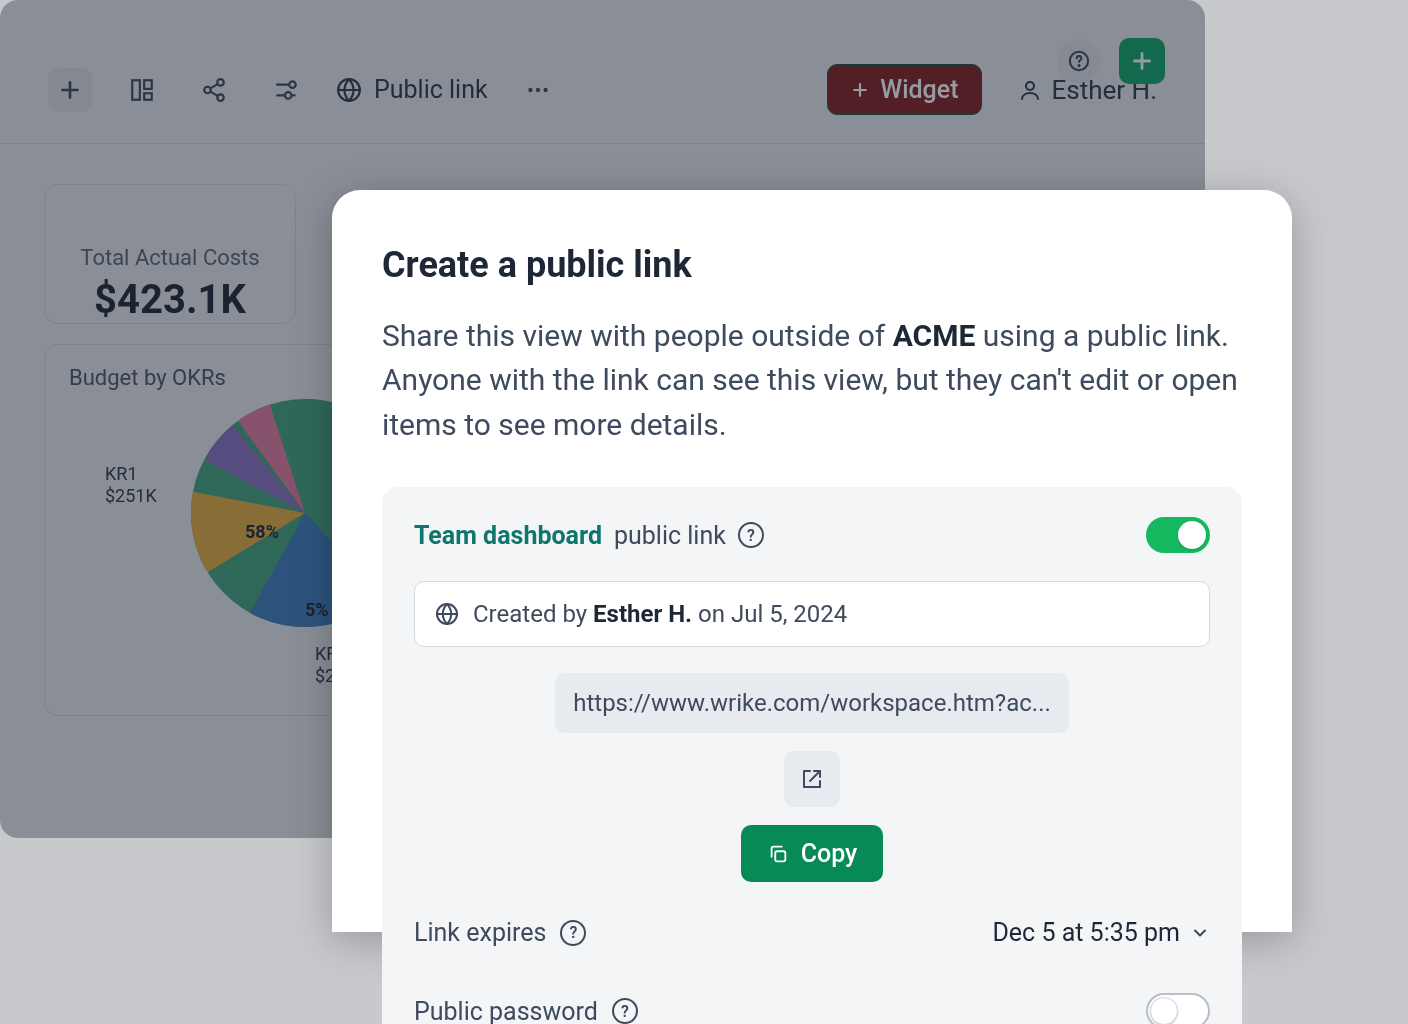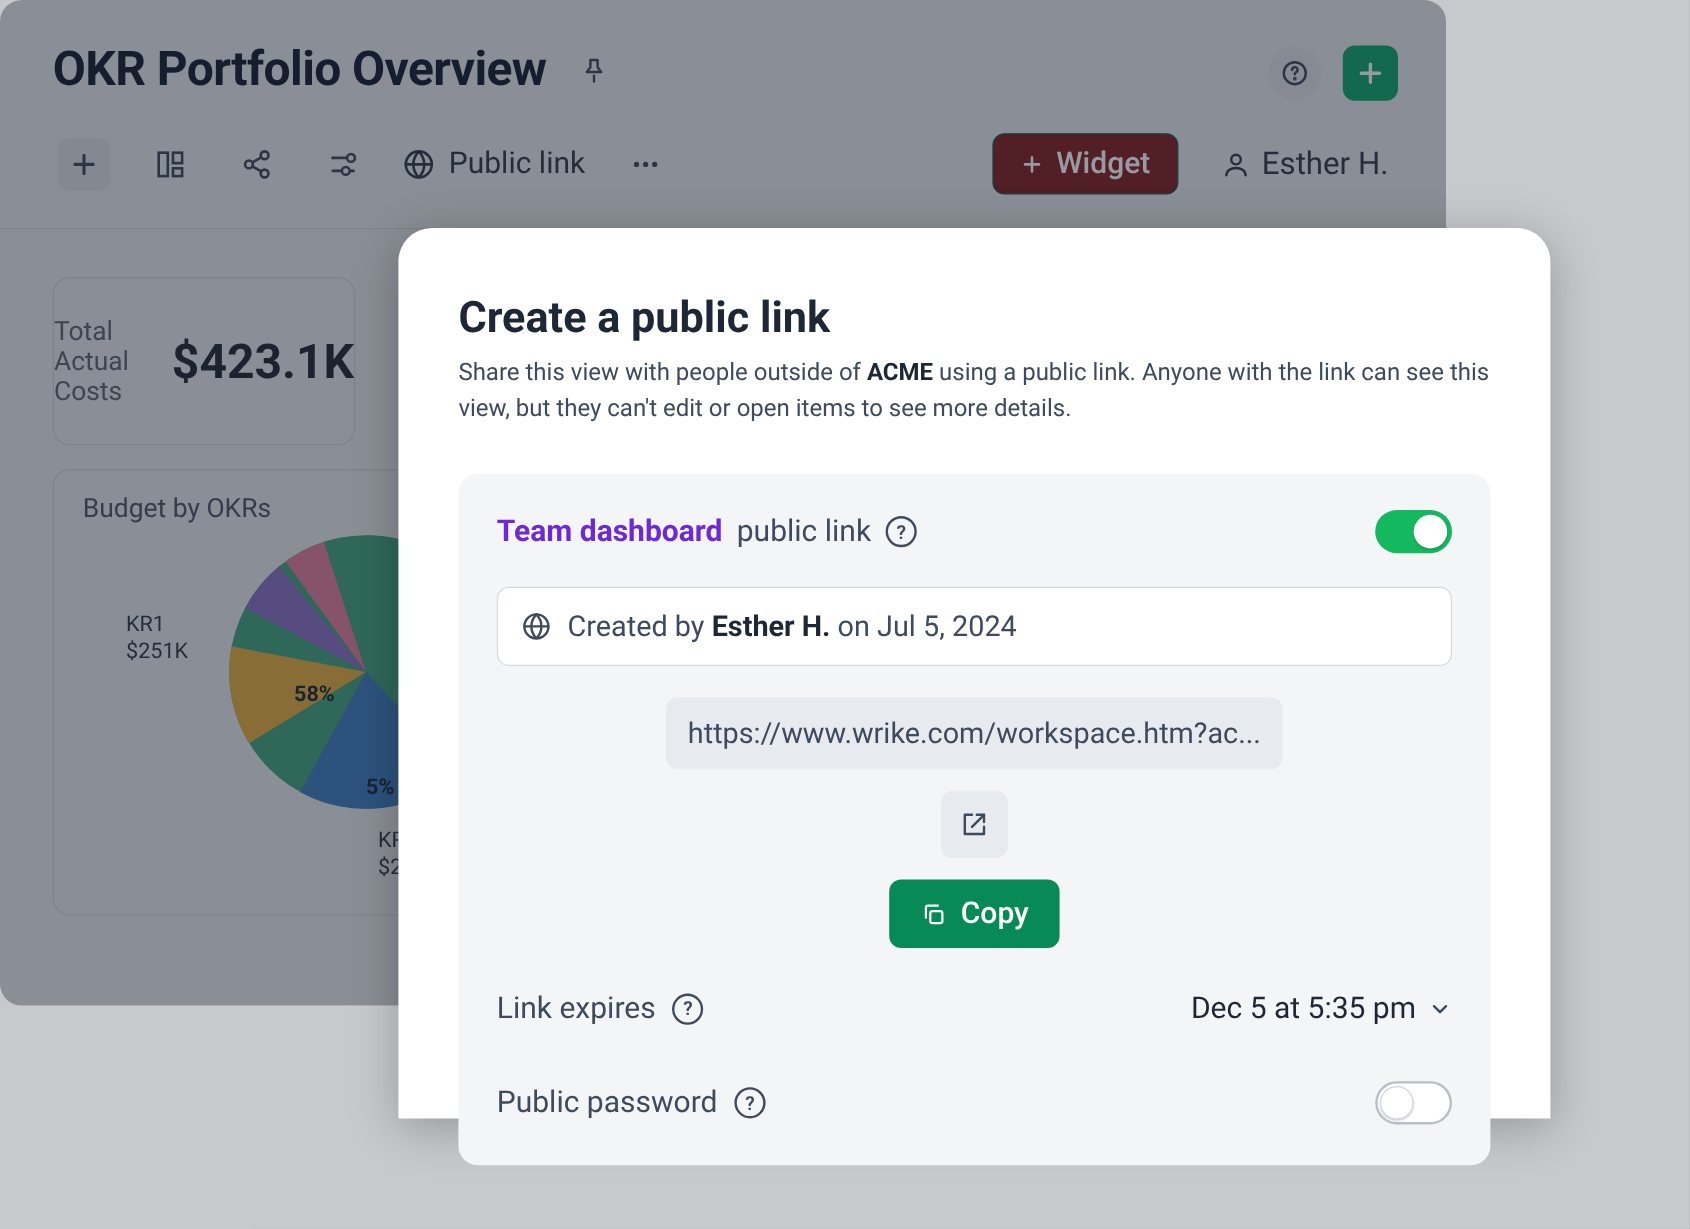--- a/index.html
+++ b/index.html
@@ -27,44 +27,44 @@
   .user-chip { display: flex; align-items: center; gap: 10px; color: #2c3646; font-size: 26px; }
   .user-chip svg { width: 24px; height: 24px; }
 
   .header-actions { position: absolute; top: 38px; right: 40px; display: flex; align-items: center; gap: 18px; }
   .help-circ { width: 44px; height: 44px; border-radius: 50%; background: #dfe2e6; display: flex; align-items: center; justify-content: center; color: #3a4558; }
   .help-circ svg { width: 22px; height: 22px; }
   .add-sq { width: 46px; height: 46px; border-radius: 10px; background: #0aa566; display: flex; align-items: center; justify-content: center; color: #fff; }
   .add-sq svg { width: 26px; height: 26px; }
 
   .dash-body { padding: 40px 44px 0 44px; border-top: 1px solid #cfd3d9; margin-top: 28px; }
-  .stat-card { width: 252px; height: 140px; border: 1.5px solid #cfd3d9; border-radius: 14px; display: flex; flex-direction: row; align-items: center; justify-content: flex-end; gap: 6px; }
+  .stat-card { width: 252px; height: 140px; border: 1.5px solid #cfd3d9; border-radius: 14px; display: flex; flex-direction: column; align-items: center; justify-content: flex-end; gap: 6px; }
   .stat-label { color: #5a6374; font-size: 22px; }
   .stat-value { color: #1b2432; font-size: 40px; font-weight: 700; }
 
   .chart-card { margin-top: 20px; width: 600px; height: 372px; border: 1.5px solid #cfd3d9; border-radius: 14px; padding: 20px 24px; position: relative; }
   .chart-title { color: #4a5365; font-size: 22px; }
   .pie-wrap { position: absolute; left: 80px; top: 58px; width: 420px; height: 300px; }
   .pie-wrap svg { width: 300px; height: 300px; }
   .pie-label { position: absolute; color: #2c3646; font-size: 18px; line-height: 1.2; }
   .pie-pct { position: absolute; color: #1b2432; font-weight: 700; font-size: 18px; }
 
   
   .dim { position: absolute; left: 0; top: 0; width: 1205px; height: 838px; background: rgba(28,34,48,0.46); border-radius: 18px; }
 
   
   .modal { position: absolute; left: 332px; top: 190px; width: 960px; height: 742px; background: #fff; border-radius: 28px 28px 0 0; box-shadow: 0 8px 40px rgba(0,0,0,0.25); padding: 54px 50px 40px 50px; }
   .modal h2 { font-size: 36px; font-weight: 700; color: #1d2736; }
-  .modal-desc { margin-top: 10px; font-size: 20px; line-height: 1.48; color: #3e4a5e; max-width: 870px; }
+  .modal-desc { margin-top: 28px; font-size: 30px; line-height: 1.48; color: #3e4a5e; max-width: 870px; }
   .modal-desc b { font-weight: 700; color: #1d2736; }
 
   .panel { margin-top: 40px; background: #f3f5f7; border-radius: 16px; padding: 30px 32px 34px 32px; }
   .panel-row1 { display: flex; align-items: center; justify-content: space-between; }
   .panel-title { font-size: 25px; color: #3e4a5e; display: flex; align-items: center; gap: 12px; }
-  .panel-title b { font-weight: 700; color: #6d28d9; }
+  .panel-title b { font-weight: 700; color: #0f766e; }
   .q-circ { width: 26px; height: 26px; border: 2px solid #3e4a5e; border-radius: 50%; display: inline-flex; align-items: center; justify-content: center; font-size: 16px; font-weight: 600; color: #3e4a5e; }
 
   .toggle { width: 64px; height: 36px; border-radius: 20px; position: relative; }
   .toggle.on { background: #14b85f; }
   .toggle.off { background: #fff; border: 2px solid #b8bfc9; }
   .toggle .knob { position: absolute; width: 28px; height: 28px; border-radius: 50%; top: 4px; background: #fff; box-shadow: 0 1px 2px rgba(0,0,0,0.2); }
   .toggle.on .knob { right: 4px; }
   .toggle.off .knob { left: 2px; top: 2px; background: #fff; border: 1px solid #d2d7de; }
 
   .created-box { margin-top: 28px; background: #fff; border: 1.5px solid #d6dae0; border-radius: 10px; padding: 18px 20px; display: flex; align-items: center; gap: 14px; font-size: 24px; color: #3e4a5e; }
@@ -84,29 +84,20 @@
   .expiry-val svg { width: 20px; height: 20px; color: #3e4a5e; }
 
 </style>
 </head>
 <body>
 
 <div class="stage">
 
   <div class="dash">
     <div class="dash-header">
-      <div class="dash-title-row">
-        <div class="dash-title">OKR Portfolio Overview</div>
-        <div class="pin-circ">
-          <svg viewBox="0 0 24 24" fill="none" stroke="currentColor" stroke-width="2" stroke-linecap="round" stroke-linejoin="round">
-              <path d="M12 17v5"></path>
-              <path d="M9 10V4h6v6l3 4H6l3-4z"></path>
-            </svg>
-        </div>
-      </div>
 
       <div class="header-actions">
         <div class="help-circ">
           <svg viewBox="0 0 24 24" fill="none" stroke="currentColor" stroke-width="2.2" stroke-linecap="round" stroke-linejoin="round">
               <circle cx="12" cy="12" r="10"></circle>
               <path d="M9.5 9a2.5 2.5 0 1 1 3.5 2.3c-.8.4-1 1-1 1.7"></path>
               <circle cx="12" cy="17" r="0.6" fill="currentColor"></circle>
             </svg>
         </div>
         <div class="add-sq">

